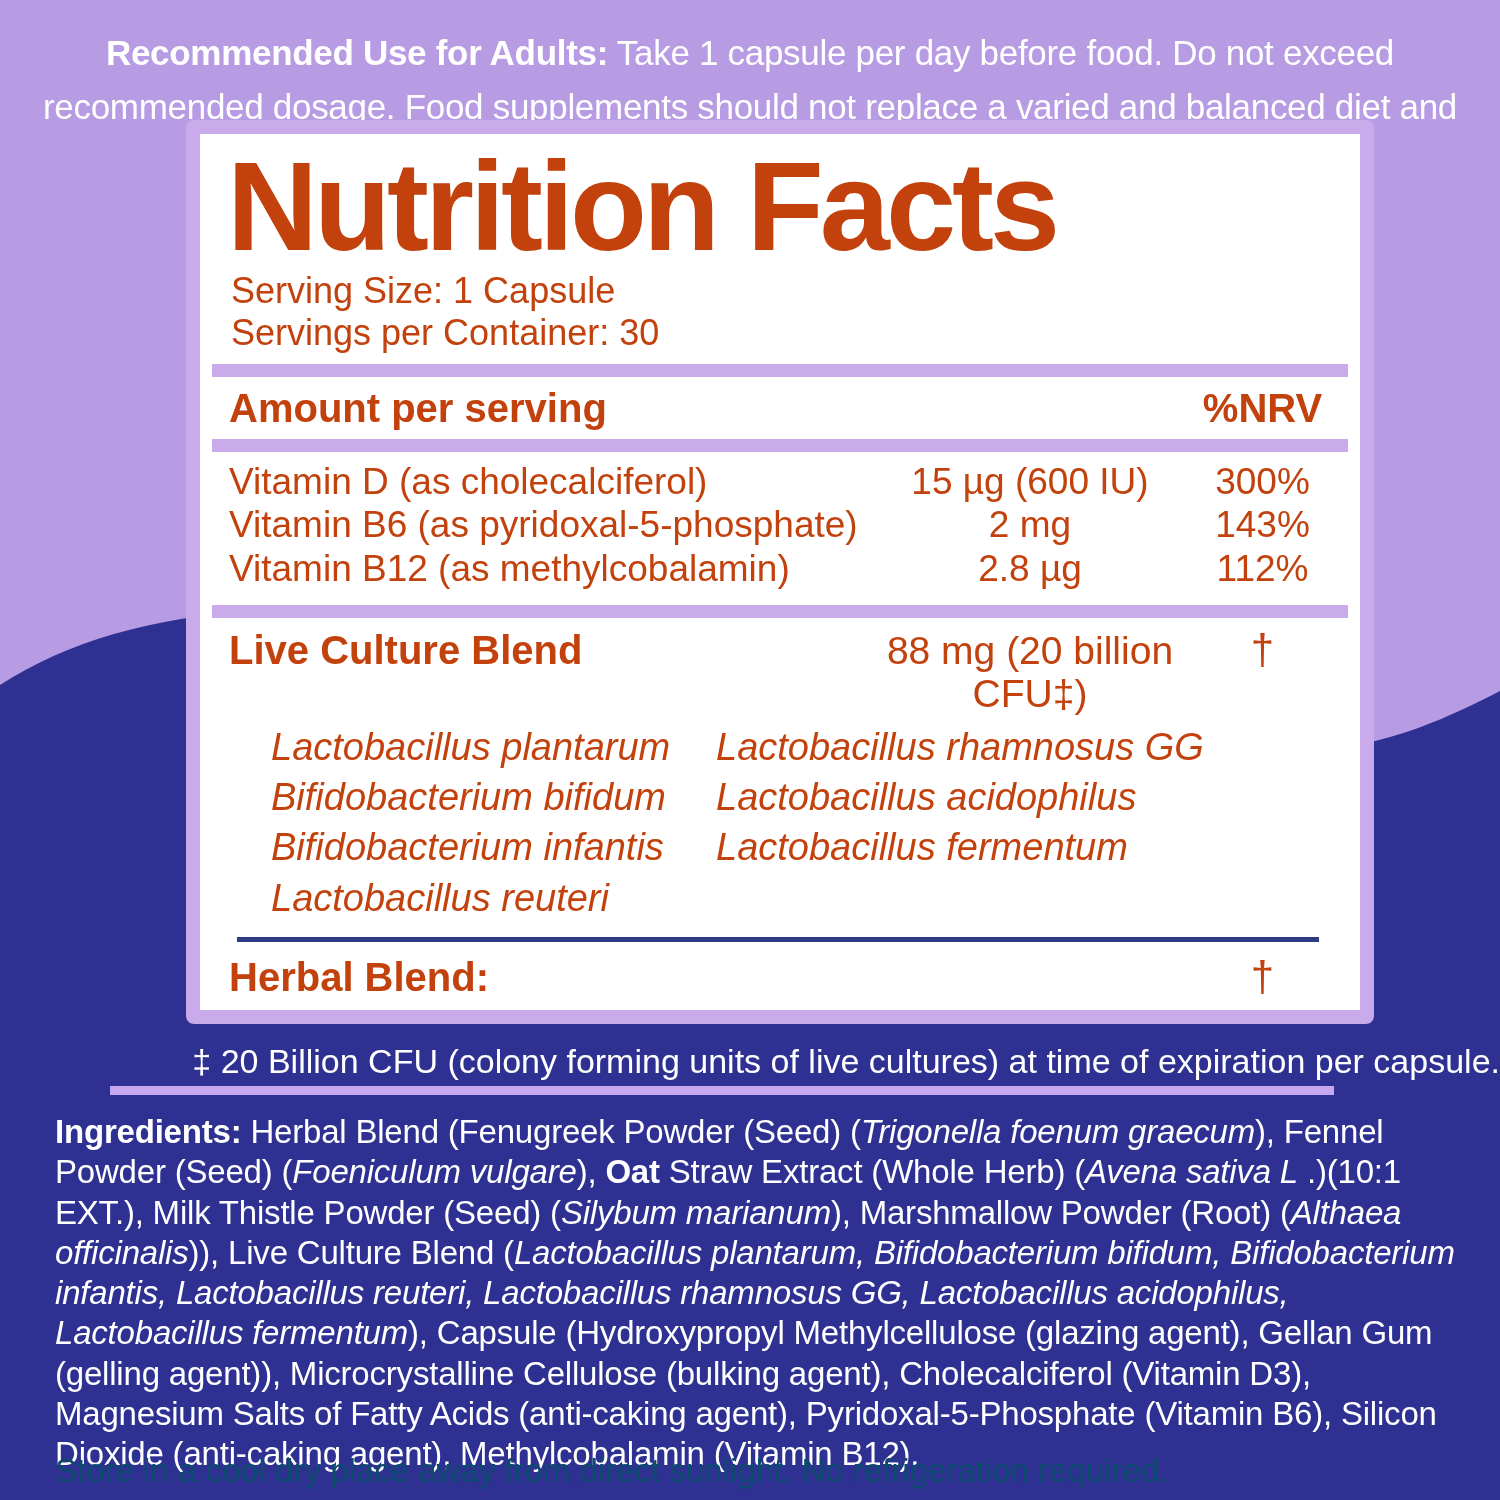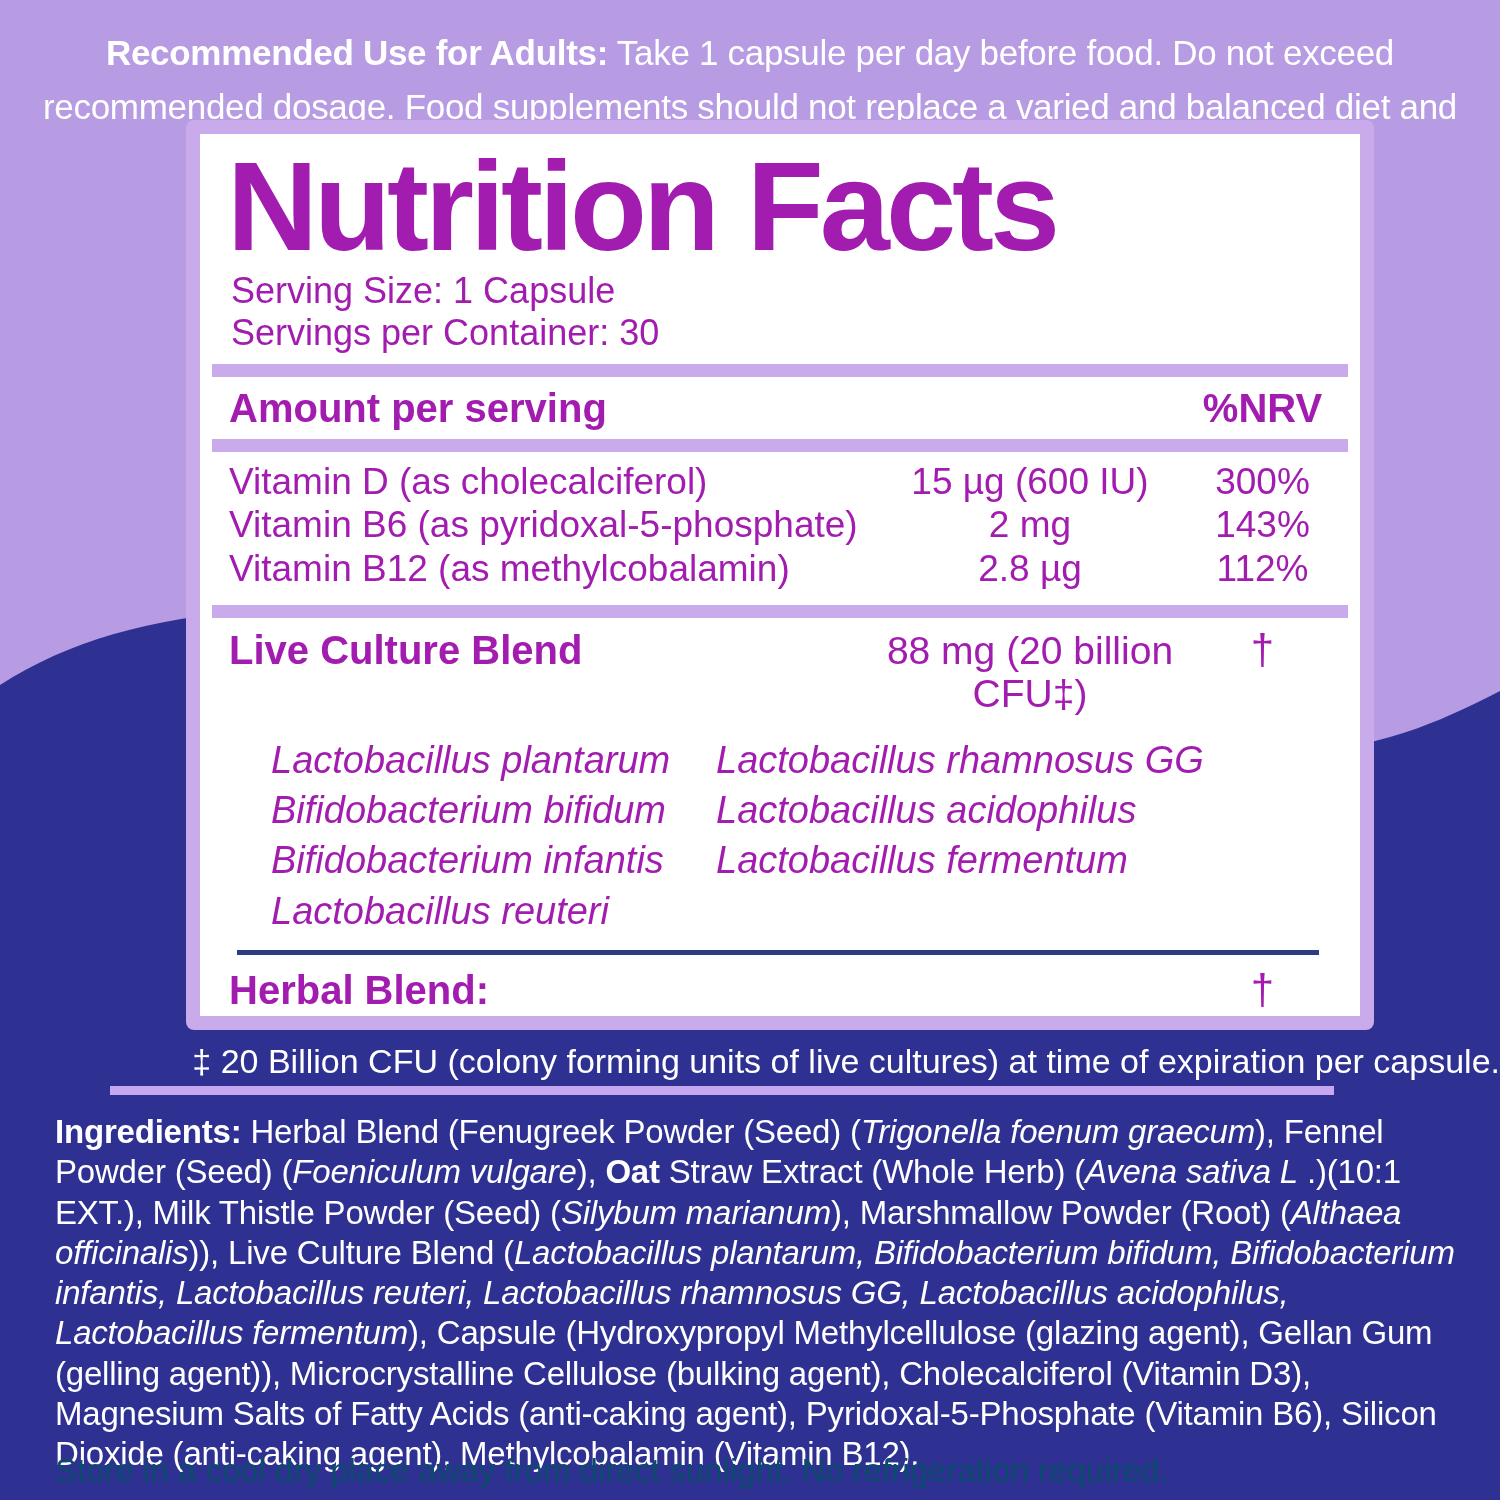--- a/index.html
+++ b/index.html
@@ -17,41 +17,41 @@
     position:absolute;top:26px;left:40px;width:1420px;z-index:2;
     color:#ffffff;font-size:35px;line-height:1.55;text-align:center;
     letter-spacing:-0.3px;
   }
   .top-notice .b{font-weight:bold;}
 
   
   .panel{
     position:absolute;left:186px;top:120px;width:1100px;height:870px;z-index:2;
     background:#ffffff;border:14px solid #c9abec;border-radius:8px;
-    color:#a21caf;padding:0 35px 12px 25px;box-sizing:content-box;overflow:hidden;
+    color:#c2410c;padding:0 35px 6px 25px;box-sizing:content-box;overflow:hidden;
   }
   .title{
     margin:10px 0 0 2px;font-size:126px;font-weight:bold;line-height:1.0;
     letter-spacing:-4px;white-space:nowrap;
   }
   .serv{font-size:36px;line-height:1.18;margin-left:6px;}
   .bar{height:13px;background:#c9abec;margin:9px -23px 9px -13px;}
   .bar.mt{margin-top:16px;}
   .rule{height:5px;background:#2c3b82;margin:14px 6px 12px 12px;}
 
   .grid{display:grid;grid-template-columns:1fr 340px 125px;align-items:baseline;}
   .grid .r{text-align:center;}
   .row{font-size:37px;line-height:1.12;margin:2px 0 2px 4px;}
   .hrow{font-size:40px;font-weight:bold;line-height:1.1;margin:6px 0 6px 4px;}
   .lc-amt{font-size:39px;}
   .dag{font-size:42px;}
   .indent{padding-left:42px;}
   .bname{font-weight:bold;}
 
-  .species{display:flex;margin:19px 0 2px 46px;font-size:38px;line-height:1.32;}
+  .species{display:flex;margin:6px 0 2px 46px;font-size:38px;line-height:1.32;}
   .species .col{list-style:none;margin:0;padding:0;}
   .species .col.left{width:445px;}
   .italic{font-style:italic;}
 
   
   .cfu{
     position:absolute;top:1042px;left:0;width:1500px;z-index:2;
     color:#ffffff;font-size:34px;text-align:right;
   }
   .divider{

